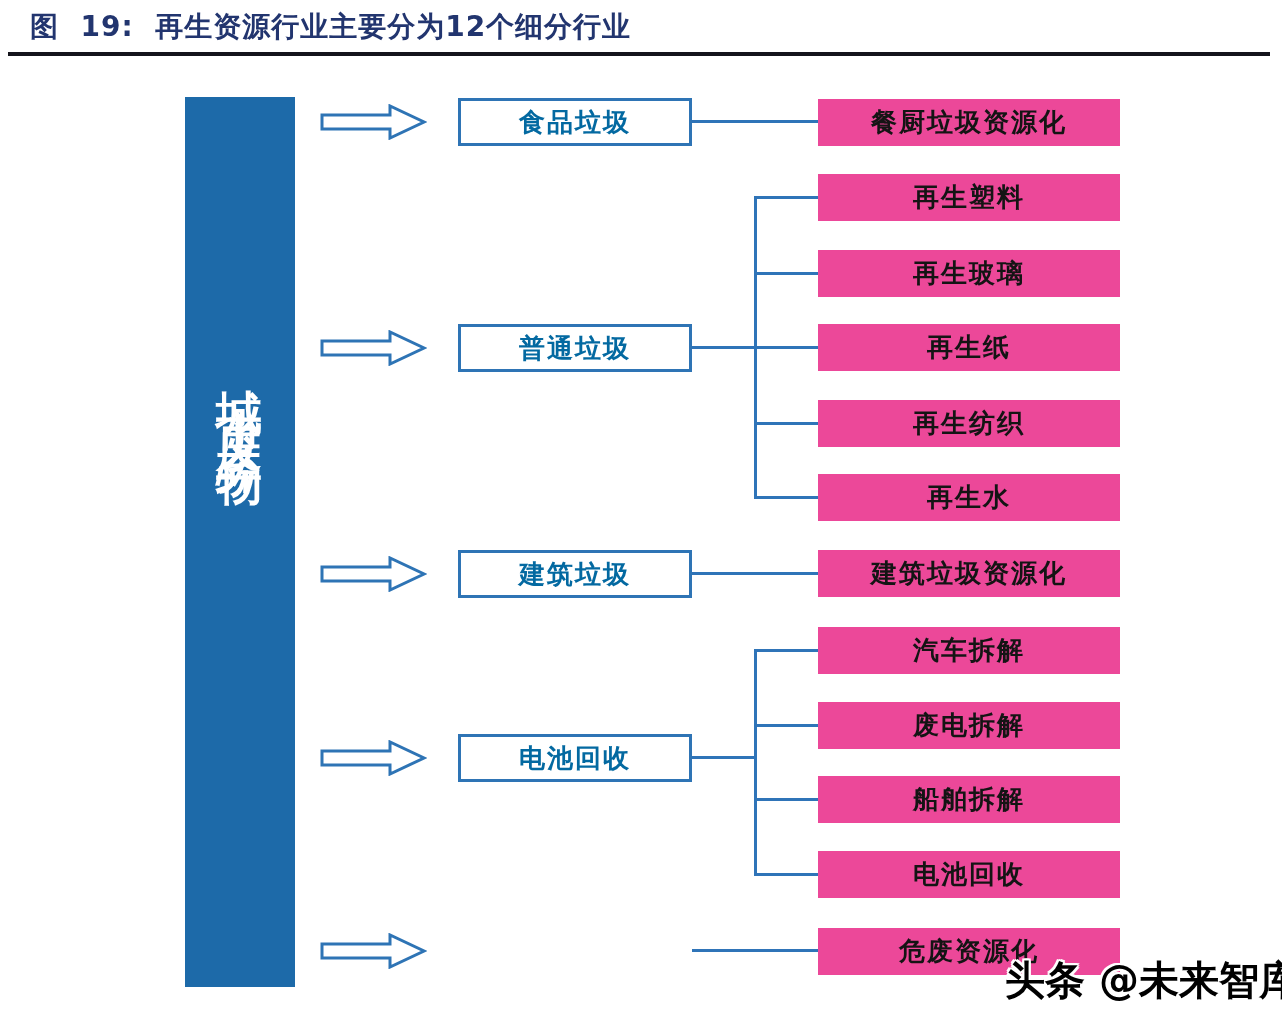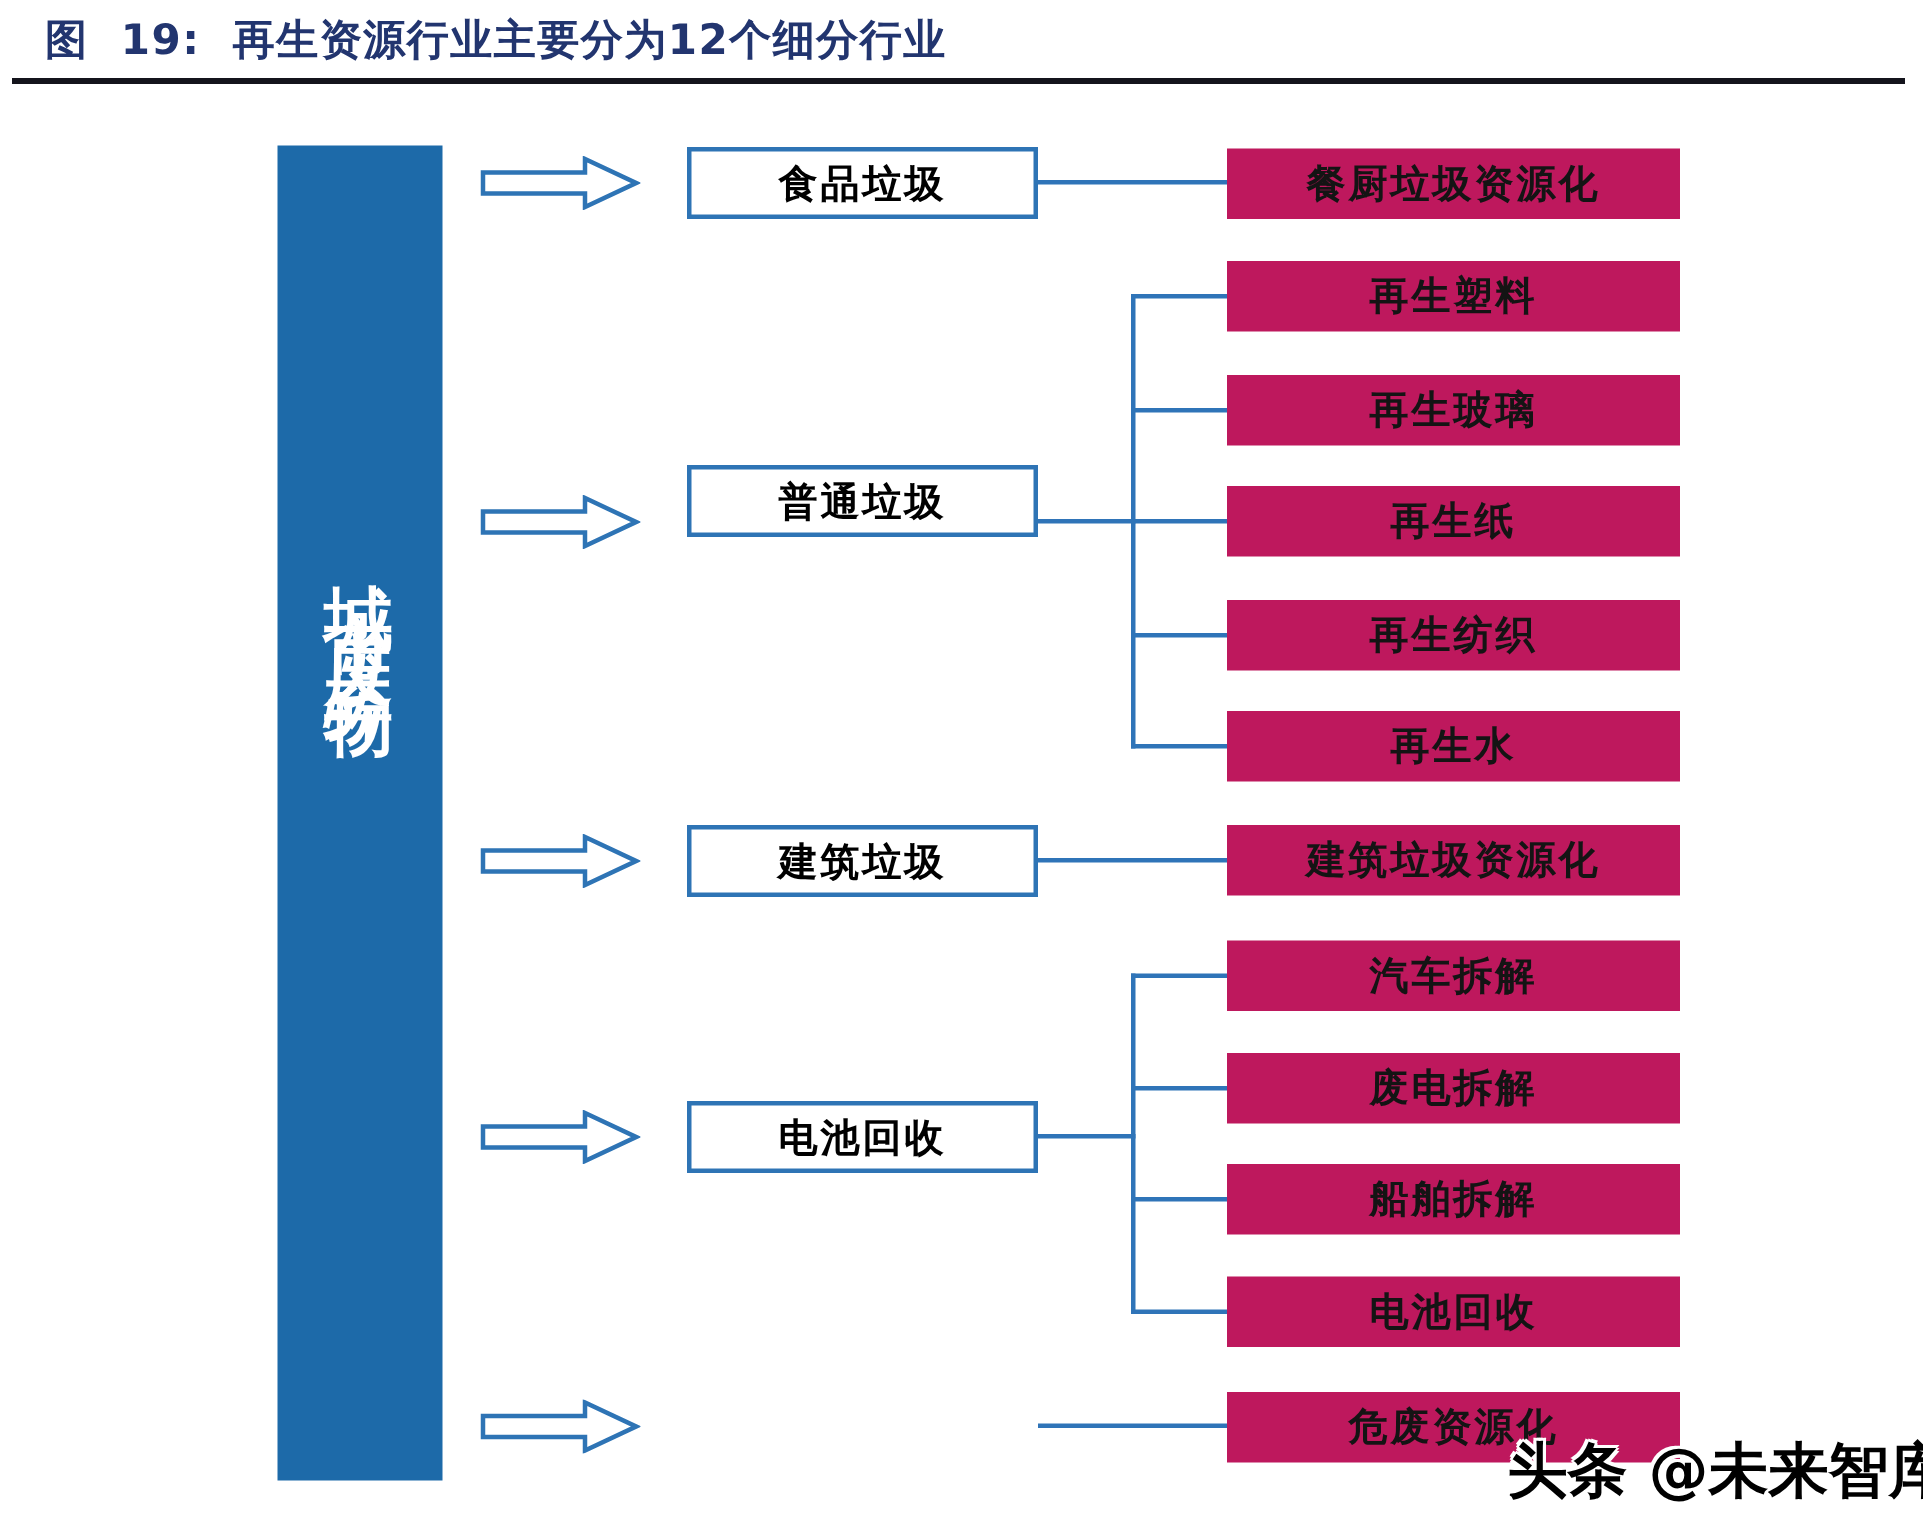--- a/index.html
+++ b/index.html
@@ -19,24 +19,24 @@
     writing-mode:vertical-rl;text-orientation:upright;
     font-size:46px;font-weight:600;color:#ffffff;letter-spacing:18px;line-height:110px;
     left:185px; 
   }
   .root-label{left:185px;}
   .arrow{position:absolute;left:320px;width:107px;height:36px;}
   .cat-box{
     position:absolute;left:458px;width:234px;height:48px;box-sizing:border-box;
     background:#ffffff;border:3px solid #2e74b5;
     display:flex;align-items:center;justify-content:center;
-    font-size:26px;font-weight:600;color:#000000;letter-spacing:2px;
+    font-size:26px;font-weight:600;color:#0369a1;letter-spacing:2px;
   }
   .child-box{
-    position:absolute;left:818px;width:302px;height:47px;background:#be185d;
+    position:absolute;left:818px;width:302px;height:47px;background:#ec4899;
     display:flex;align-items:center;justify-content:center;
     font-size:26px;font-weight:600;color:#141414;letter-spacing:2px;
   }
   .line{position:absolute;background:#2f74b8;}
   .hline{height:3px;}
   .vline{width:3px;}
   .watermark{
     position:absolute;left:1005px;top:953px;z-index:10;
     font-size:40px;font-weight:bold;color:#000000;white-space:pre;
     text-shadow:-2px -2px 0 #fff,2px -2px 0 #fff,-2px 2px 0 #fff,2px 2px 0 #fff,
@@ -64,21 +64,21 @@
       <path d="M2 11 L70 11 L70 2 L104 18 L70 34 L70 25 L2 25 Z" fill="#ffffff" stroke="#2e74b5" stroke-width="3" stroke-linejoin="miter"></path>
     </svg>
   <svg class="arrow" style="top:740px" viewBox="0 0 107 36">
       <path d="M2 11 L70 11 L70 2 L104 18 L70 34 L70 25 L2 25 Z" fill="#ffffff" stroke="#2e74b5" stroke-width="3" stroke-linejoin="miter"></path>
     </svg>
   <svg class="arrow" style="top:933px" viewBox="0 0 107 36">
       <path d="M2 11 L70 11 L70 2 L104 18 L70 34 L70 25 L2 25 Z" fill="#ffffff" stroke="#2e74b5" stroke-width="3" stroke-linejoin="miter"></path>
     </svg>
 
   <div class="cat-box" style="top:98px">食品垃圾</div>
-  <div class="cat-box" style="top:310px">普通垃圾</div>
+  <div class="cat-box" style="top:324px">普通垃圾</div>
   <div class="cat-box" style="top:550px">建筑垃圾</div>
   <div class="cat-box" style="top:734px">电池回收</div>
 
   <div class="line hline" style="left:692px;top:120px;width:126px"></div>
   <div class="line hline" style="left:692px;top:572px;width:126px"></div>
   <div class="line hline" style="left:692px;top:949px;width:126px"></div>
 
   <div class="line hline" style="left:692px;top:346px;width:65px"></div>
   <div class="line vline" style="left:754px;top:196px;height:303px"></div>
   <div class="line hline" style="left:754px;top:196px;width:64px"></div>

